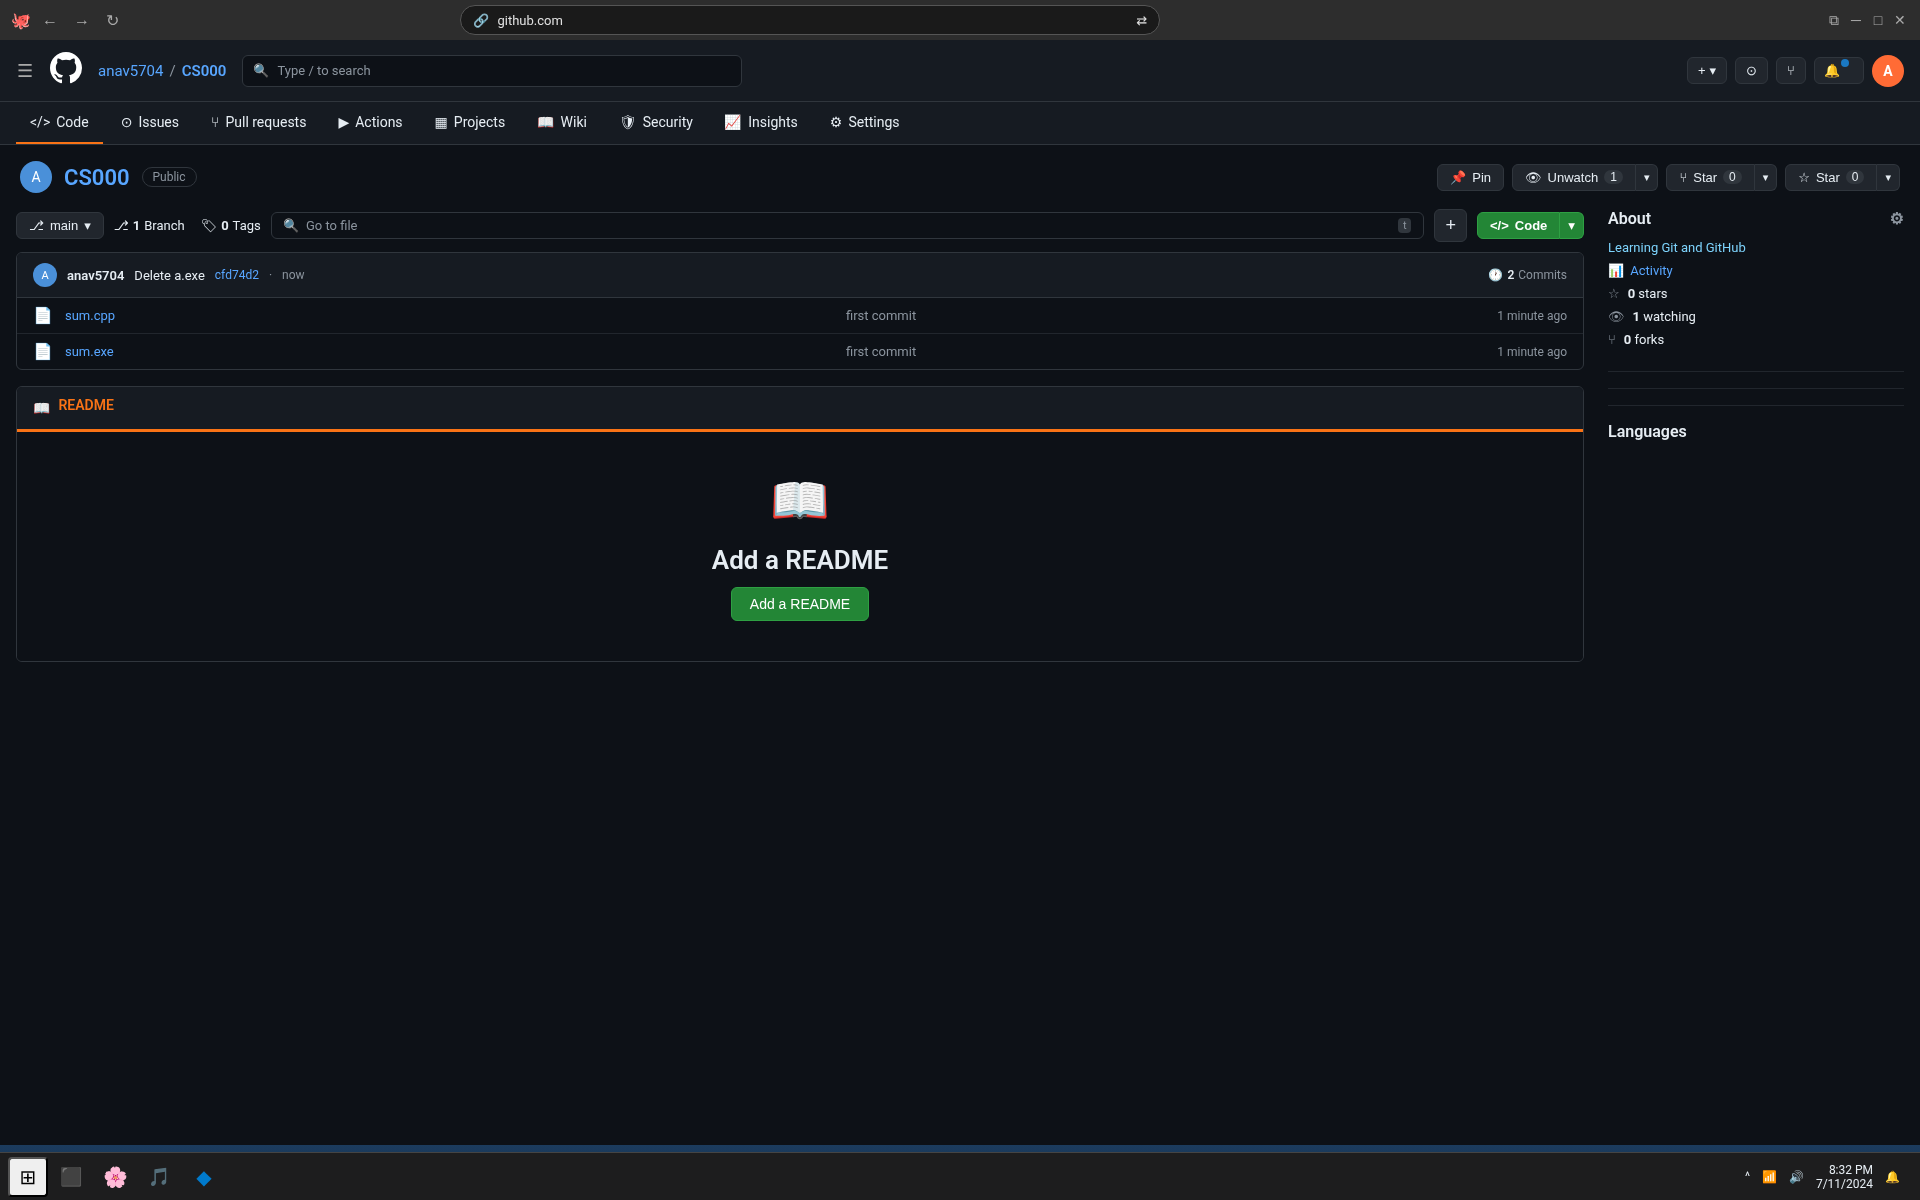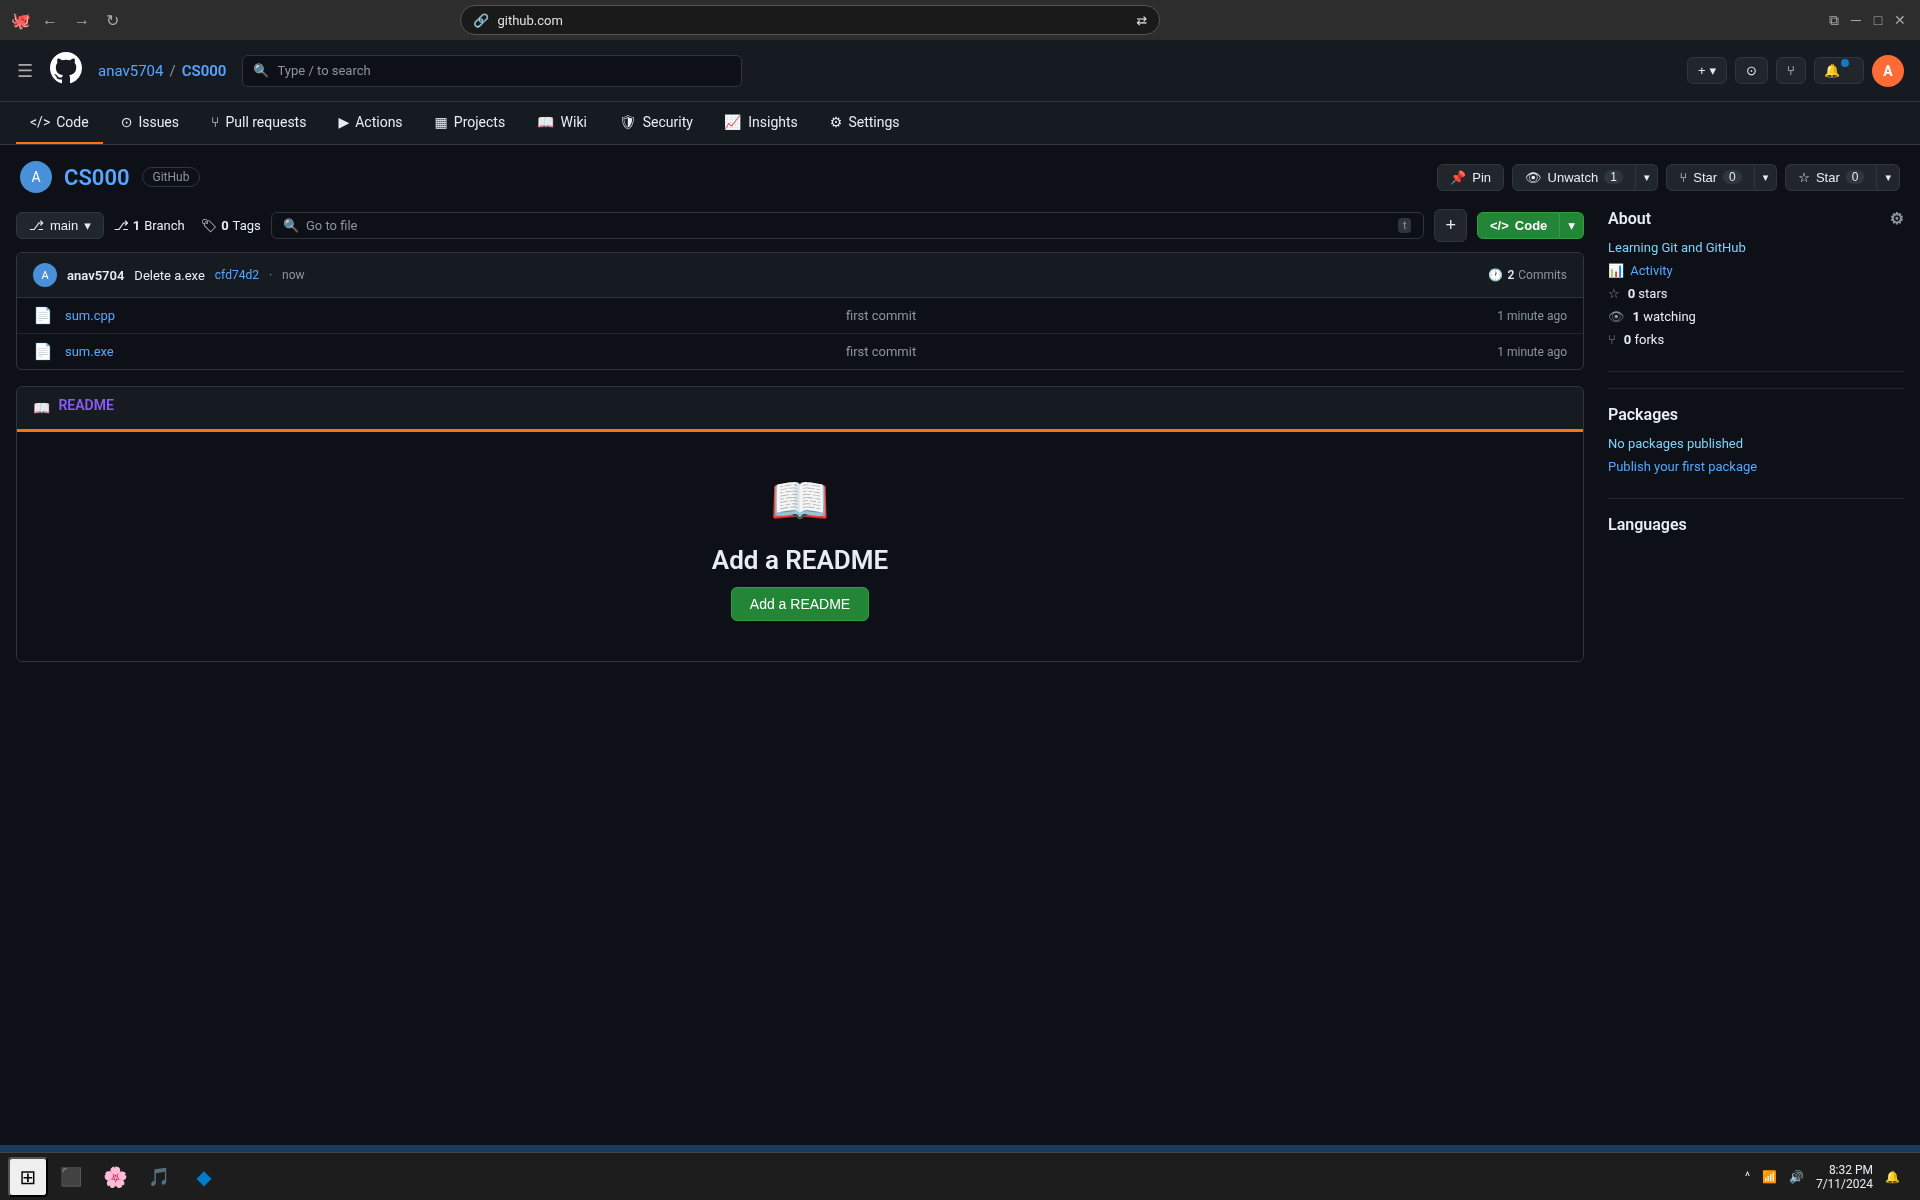--- a/index.html
+++ b/index.html
@@ -436,21 +436,21 @@
       background: #161b22;
       padding: 10px 16px;
       display: flex;
       align-items: center;
       gap: 8px;
       border-bottom: 3px solid #f97316;
     }
     .readme-title {
       font-size: 14px;
       font-weight: 600;
-      color: #8b5cf6;
+      color: #f97316;
       padding-bottom: 6px;
     }
     .readme-content {
       padding: 40px 20px;
       text-align: center;
       background: #0d1117;
     }
     .readme-icon {
       font-size: 48px;
       color: #8b949e;
@@ -696,21 +696,21 @@
     <span>⚙</span>
     <span>Settings</span>
   </a>
 </div>
 
 <div class="main-wrapper">
 
   <div class="repo-header">
     <div class="repo-owner-avatar">A</div>
     <span class="repo-title">CS000</span>
-    <span class="repo-badge">GitHub</span>
+    <span class="repo-badge">Public</span>
     <div class="repo-actions">
 
       <button class="repo-action-btn">
         <span>📌</span>
         <span>Pin</span>
       </button>
 
       <div style="display:flex">
         <button class="repo-action-btn" style="border-radius:6px 0 0 6px">
           <span>👁</span>
@@ -845,27 +845,20 @@
           <span class="stat-icon">⑂</span>
           <span><strong>0</strong> <span>forks</span></span>
         </div>
       </div>
 
       <hr class="sidebar-divider">
 
 
       <hr class="sidebar-divider">
 
-      <div class="sidebar-section">
-        <div class="sidebar-title">
-          <span>Packages</span>
-        </div>
-        <p class="sidebar-desc">No packages published</p>
-        <a href="#" class="sidebar-link">Publish your first package</a>
-      </div>
 
       <hr class="sidebar-divider">
 
       <div class="sidebar-section">
         <div class="sidebar-title">
           <span>Languages</span>
         </div>
       </div>
     </div>
   </div>

